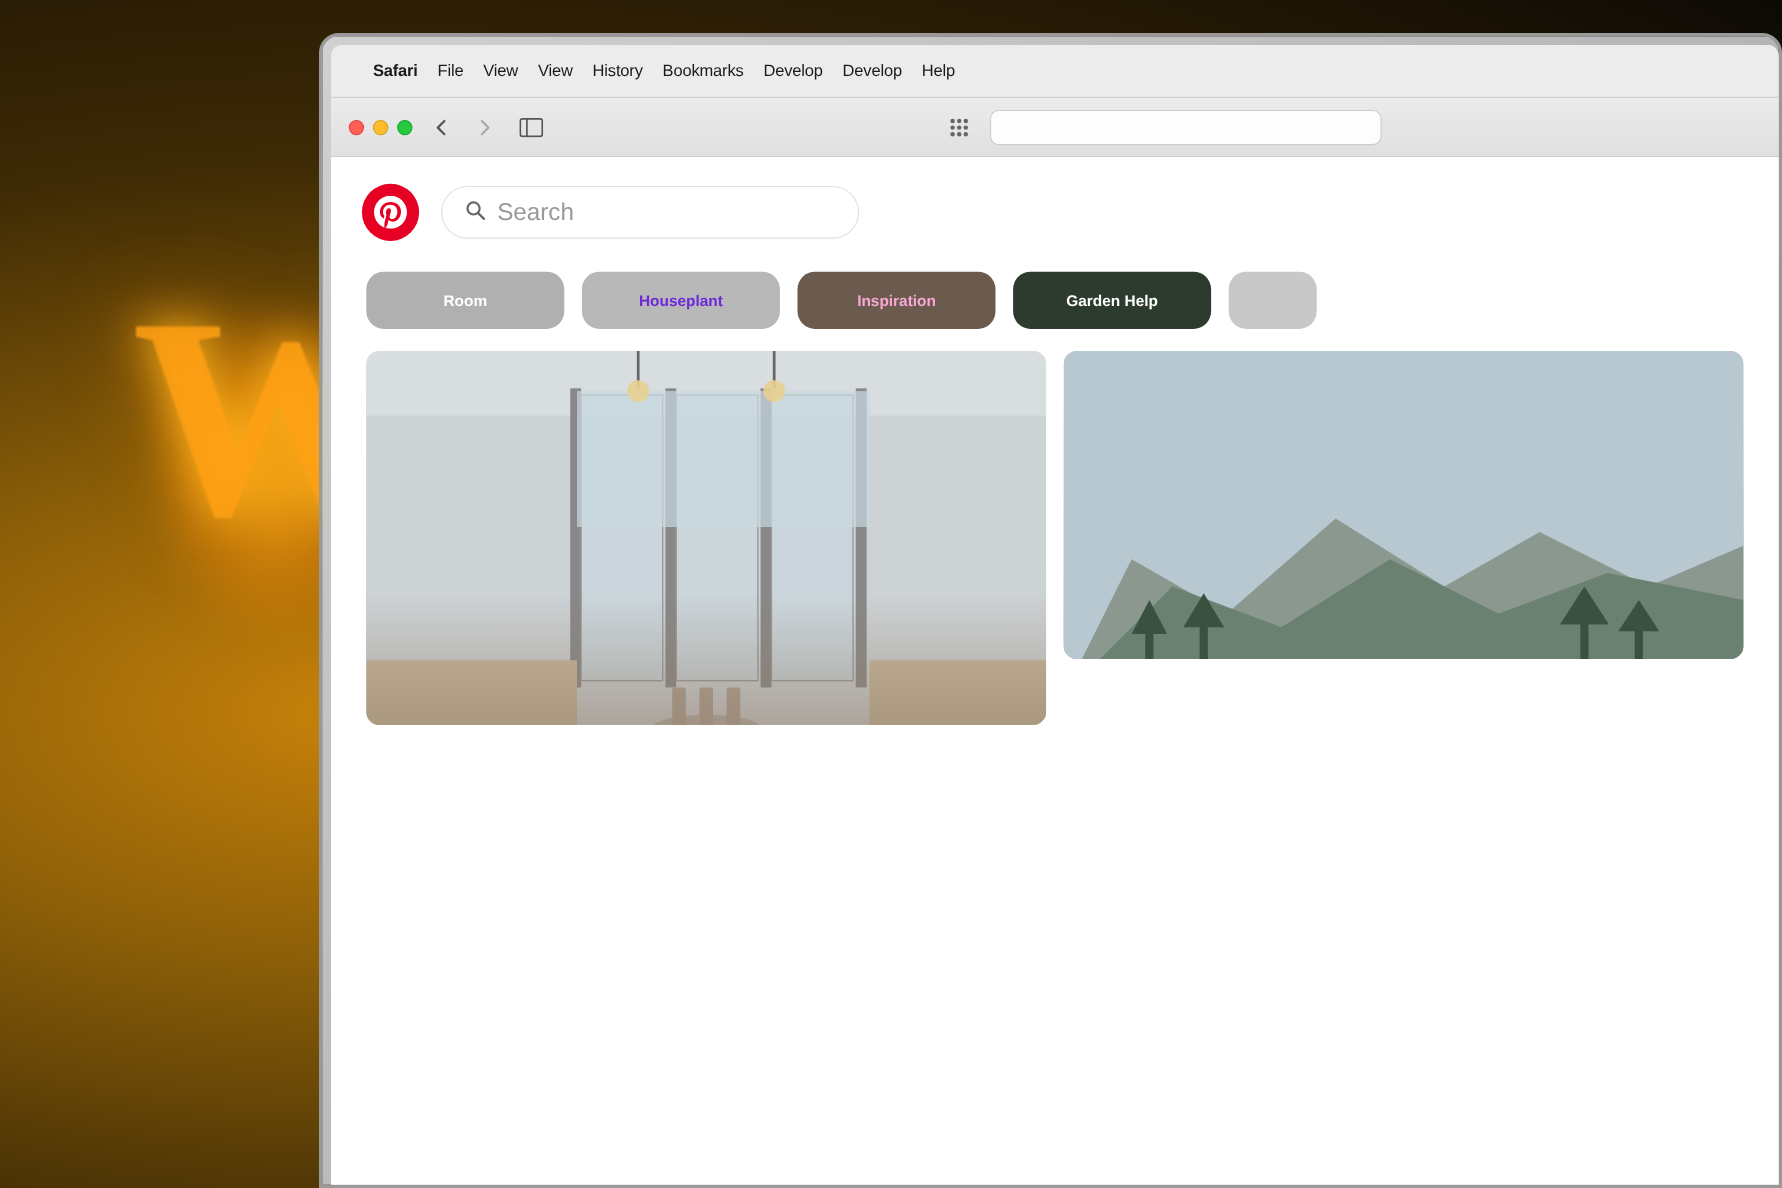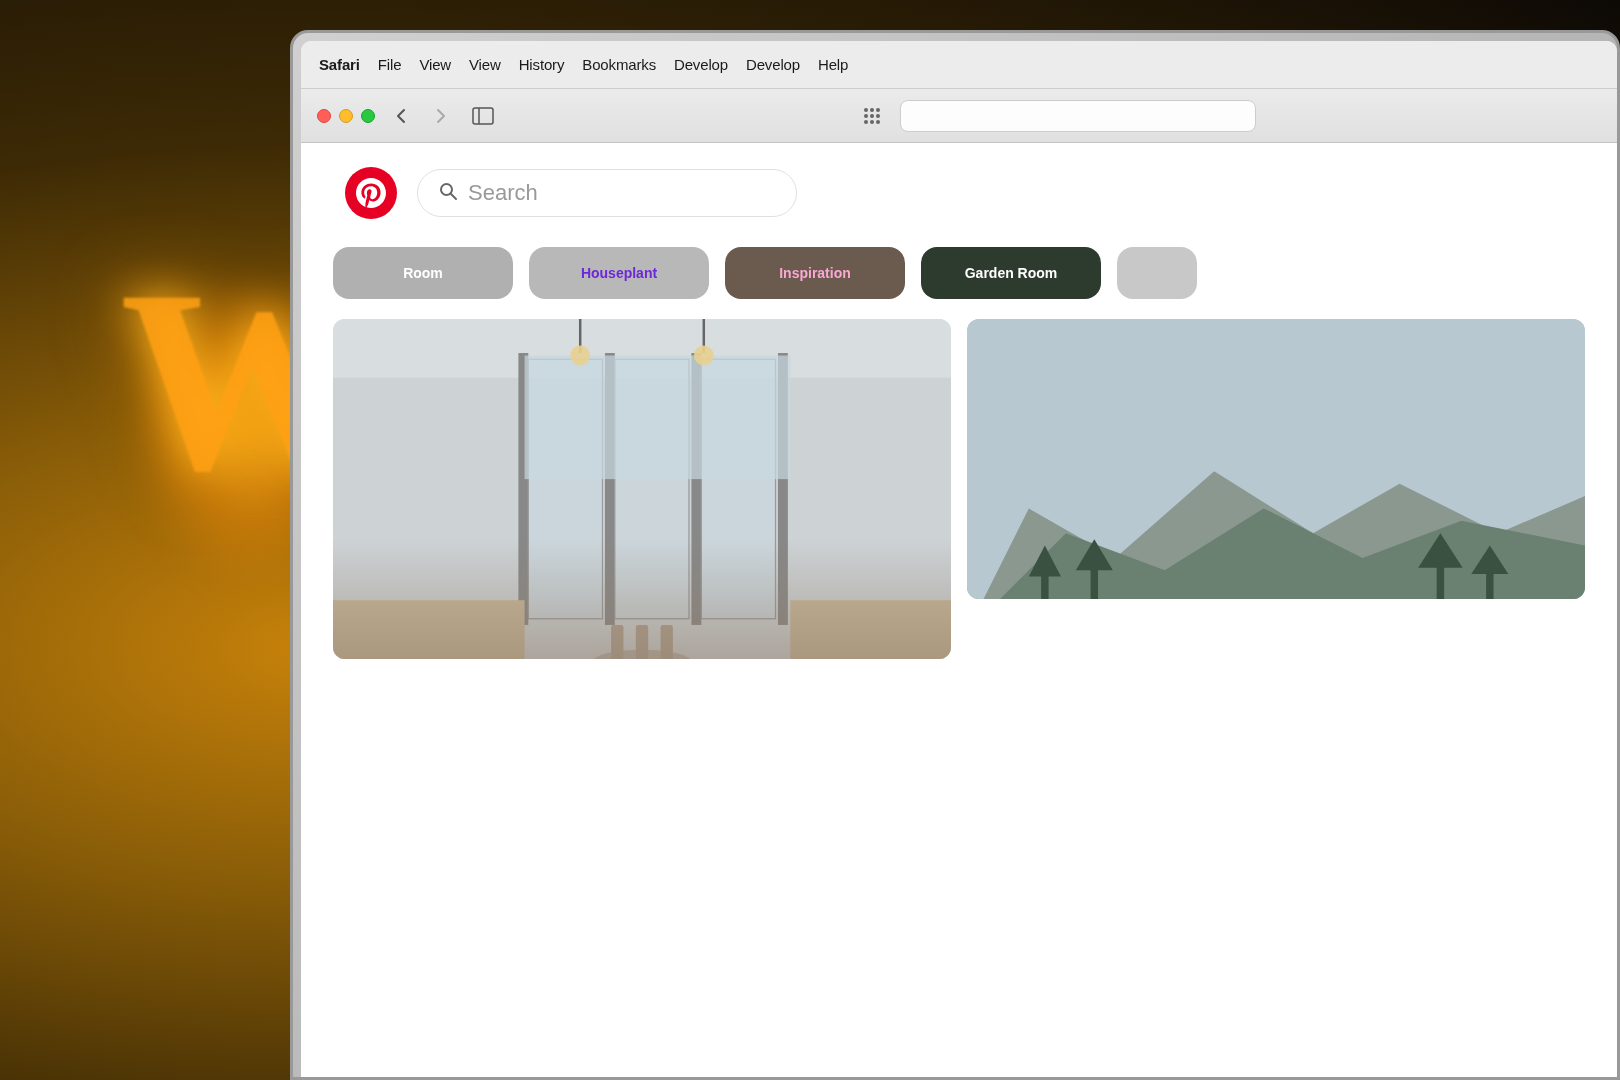--- a/index.html
+++ b/index.html
@@ -85,21 +85,21 @@
       border-radius: 10px 10px 0 0;
       overflow: hidden;
     }
 
     
     .menubar {
       height: 48px;
       background: rgba(235, 235, 235, 0.97);
       display: flex;
       align-items: center;
-      padding: 0 0;
+      padding: 0 20px;
       gap: 18px;
       border-bottom: 1px solid #ccc;
       backdrop-filter: blur(10px);
     }
 
     .menubar-item {
       font-size: 15px;
       color: #1a1a1a;
       cursor: default;
       white-space: nowrap;
@@ -191,21 +191,21 @@
 
     
     .pinterest-content {
       background: #ffffff;
       height: calc(100% - 102px);
       overflow: hidden;
     }
 
     
     .pinterest-header {
-      padding: 24px 44px 20px;
+      padding: 24px 28px 20px;
       display: flex;
       align-items: center;
       gap: 20px;
       background: #fff;
     }
 
     .pinterest-logo {
       width: 52px;
       height: 52px;
       background: #e60023;
@@ -456,21 +456,21 @@
           <div class="category-pill pill-room">
             <span>Room</span>
           </div>
           <div class="category-pill pill-houseplant">
             <span>Houseplant</span>
           </div>
           <div class="category-pill pill-inspiration">
             <span>Inspiration</span>
           </div>
           <div class="category-pill pill-garden">
-            <span>Garden Room</span>
+            <span>Garden Help</span>
           </div>
           <div class="category-pill pill-more">
           </div>
         </div>
 
         <div class="image-grid">
 
           <div class="img-col">
             <div class="img-card img-kitchen">
 

